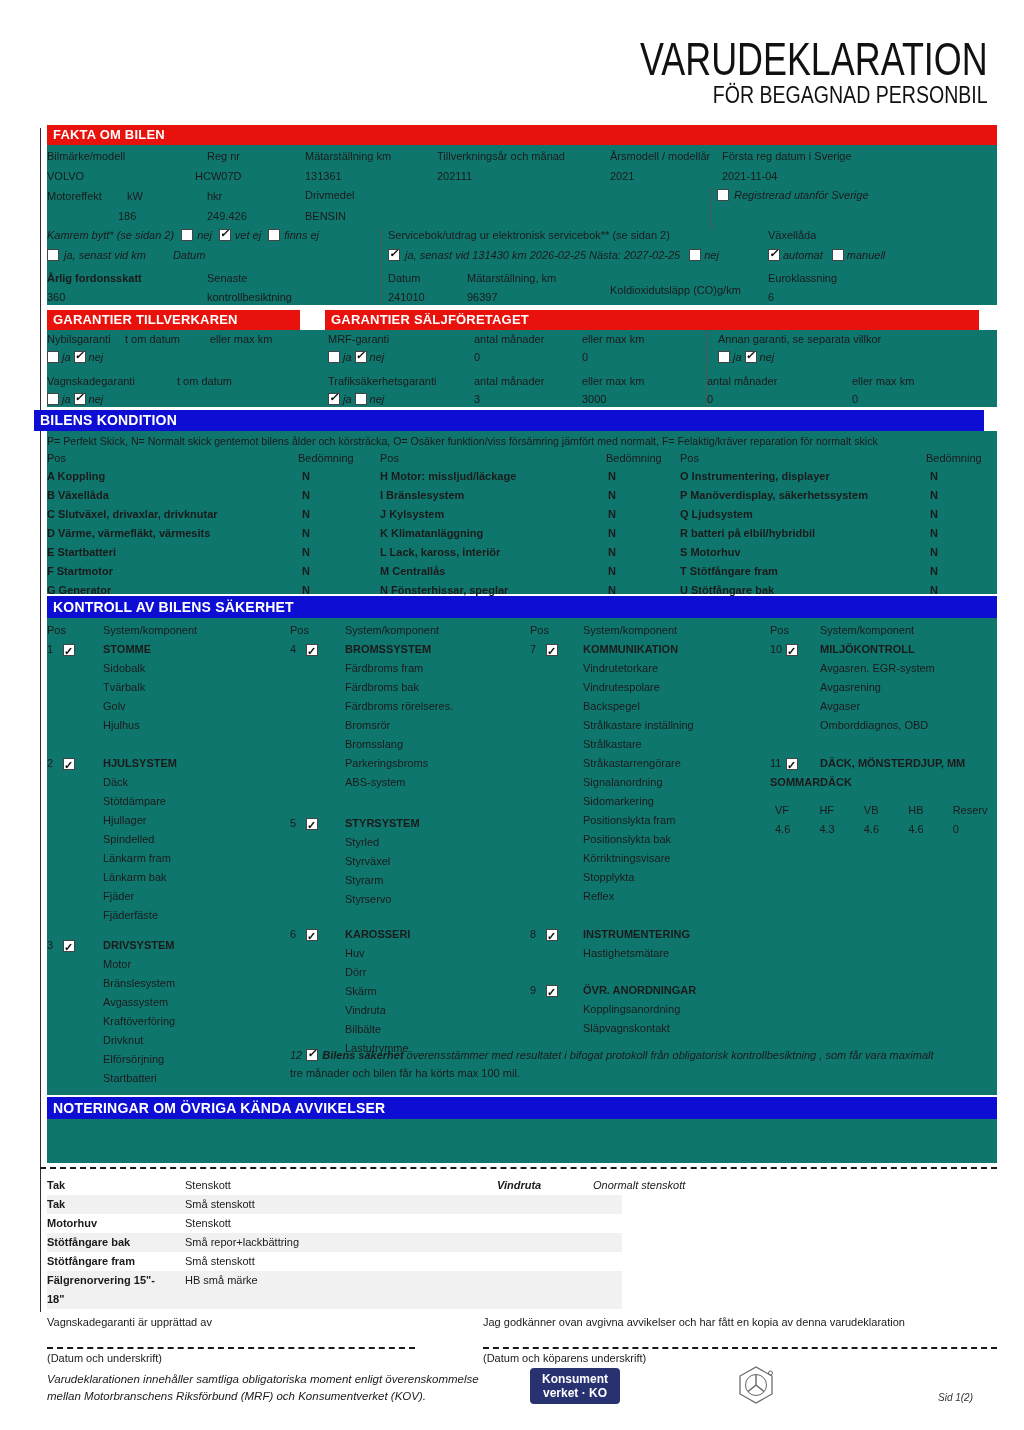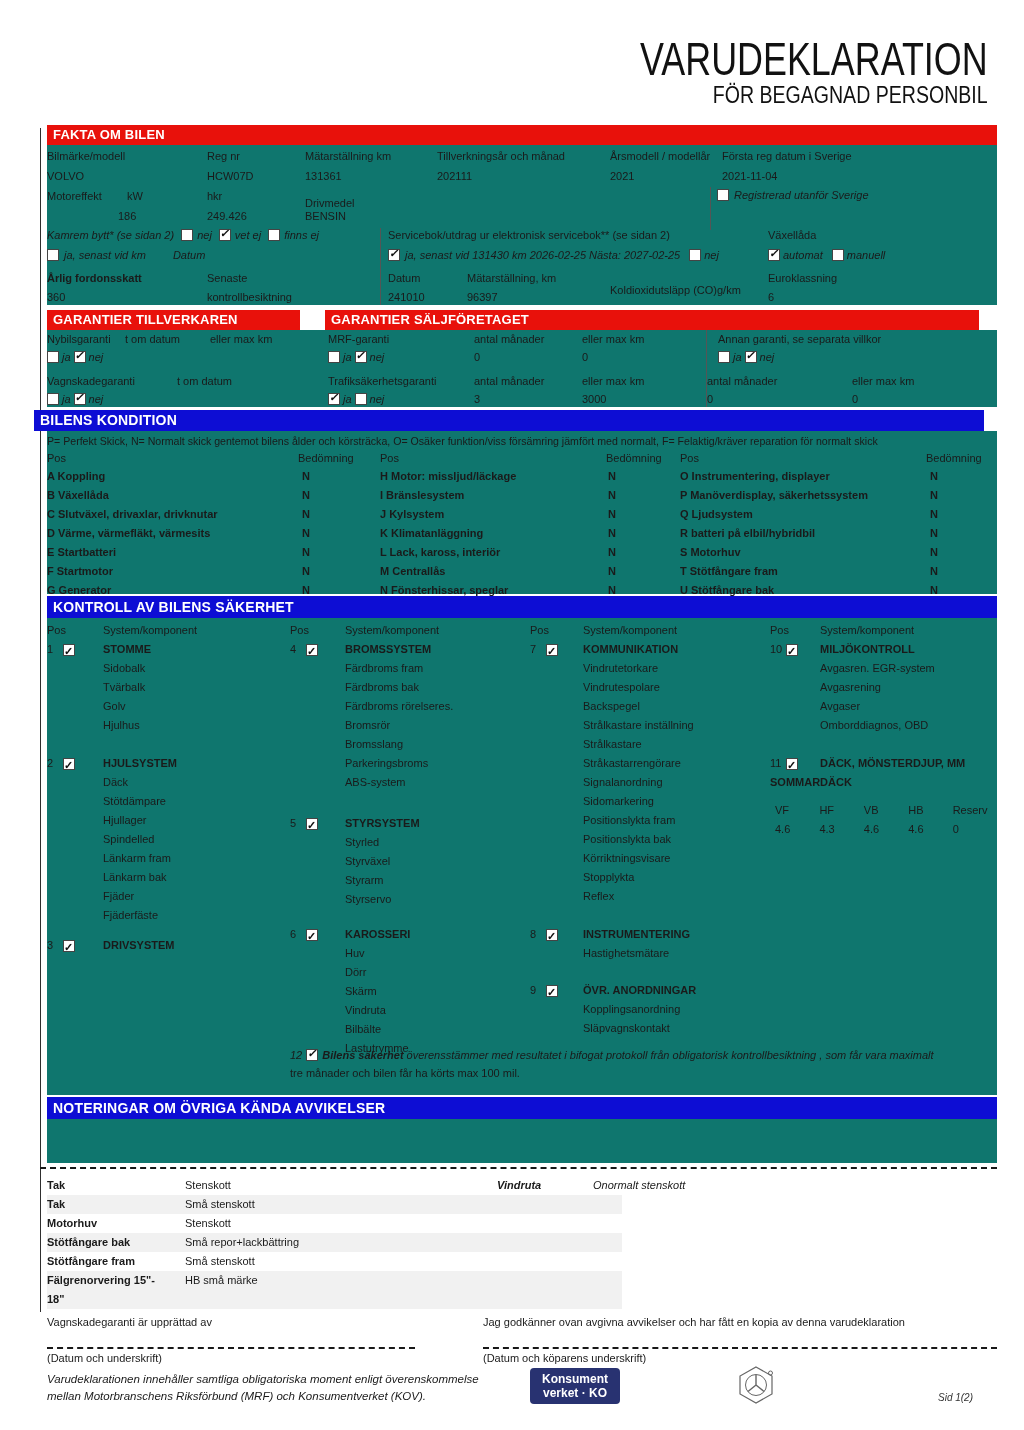--- a/index.html
+++ b/index.html
@@ -60,30 +60,30 @@
   <div class="gray" style="left:47px;top:145px;width:950px;height:160px;">
 
     <span class="abs" style="left:0;top:5px;">Bilmärke/modell</span>
     <span class="abs" style="left:160px;top:5px;">Reg nr</span>
     <span class="abs" style="left:258px;top:5px;">Mätarställning km</span>
     <span class="abs" style="left:390px;top:5px;">Tillverkningsår och månad</span>
     <span class="abs" style="left:563px;top:5px;">Årsmodell / modellår</span>
     <span class="abs" style="left:675px;top:5px;">Första reg datum i Sverige</span>
 
     <span class="abs" style="left:0;top:25px;">VOLVO</span>
-    <span class="abs" style="left:160px;top:25px;">HCW07D</span>
+    <span class="abs" style="left:148px;top:25px;">HCW07D</span>
     <span class="abs" style="left:258px;top:25px;">131361</span>
     <span class="abs" style="left:390px;top:25px;">202111</span>
     <span class="abs" style="left:563px;top:25px;">2021</span>
     <span class="abs" style="left:675px;top:25px;">2021-11-04</span>
 
     <span class="abs" style="left:0;top:45px;">Motoreffekt</span>
     <span class="abs" style="left:80px;top:45px;">kW</span>
     <span class="abs" style="left:160px;top:45px;">hkr</span>
-    <span class="abs" style="left:258px;top:52px;text-align:center;">Drivmedel</span>
+    <span class="abs" style="left:258px;top:44px;text-align:center;">Drivmedel</span>
     <span class="abs" style="left:71px;top:65px;">186</span>
     <span class="abs" style="left:160px;top:65px;">249.426</span>
     <span class="abs" style="left:258px;top:65px;">BENSIN</span>
     <div class="vline" style="left:663px;top:42px;height:43px;"></div>
     <div class="abs flexrow" style="left:670px;top:44px;gap:5px;">
       <span class="cb"></span>
       <span>Registrerad utanför Sverige</span>
     </div>
 
     <div class="abs flexrow" style="left:0;top:84px;gap:7px;">
@@ -327,20 +327,29 @@
           <div class="gitem">Länkarm bak</div>
           <div class="gitem">Fjäder</div>
           <div class="gitem">Fjäderfäste</div>
         </div>
     </div>
     <div class="group" style="left:0;top:318px;--ti:56px;">
       <div class="ghead">
           <span class="gnum">3</span>
           <span class="cb on"></span>
           <span class="gtitle">DRIVSYSTEM</span>
+        </div>
+      <div class="gitems">
+          <div class="gitem">Motor</div>
+          <div class="gitem">Bränslesystem</div>
+          <div class="gitem">Avgassystem</div>
+          <div class="gitem">Kraftöverföring</div>
+          <div class="gitem">Drivknut</div>
+          <div class="gitem">Elförsörjning</div>
+          <div class="gitem">Startbatteri</div>
         </div>
     </div>
 
     <div class="group" style="left:243px;top:22px;--ti:55px;">
       <div class="ghead">
           <span class="gnum">4</span>
           <span class="cb on"></span>
           <span class="gtitle">BROMSSYSTEM</span>
         </div>
       <div class="gitems">

